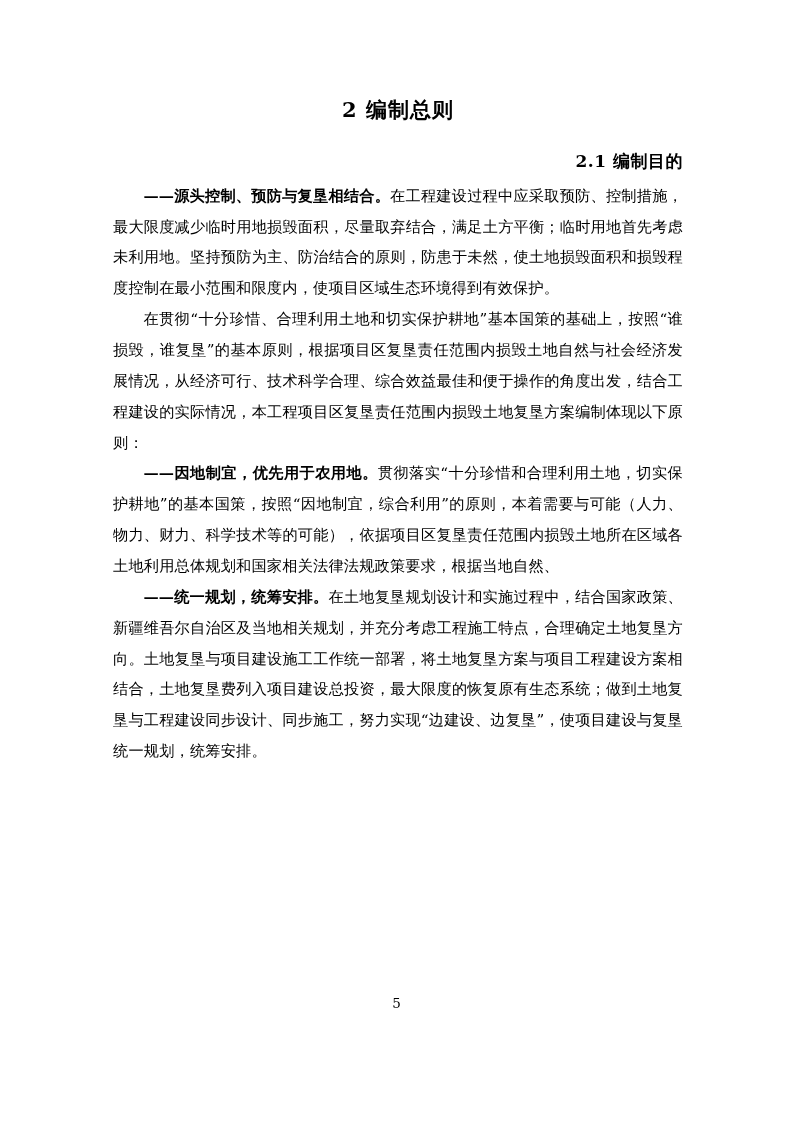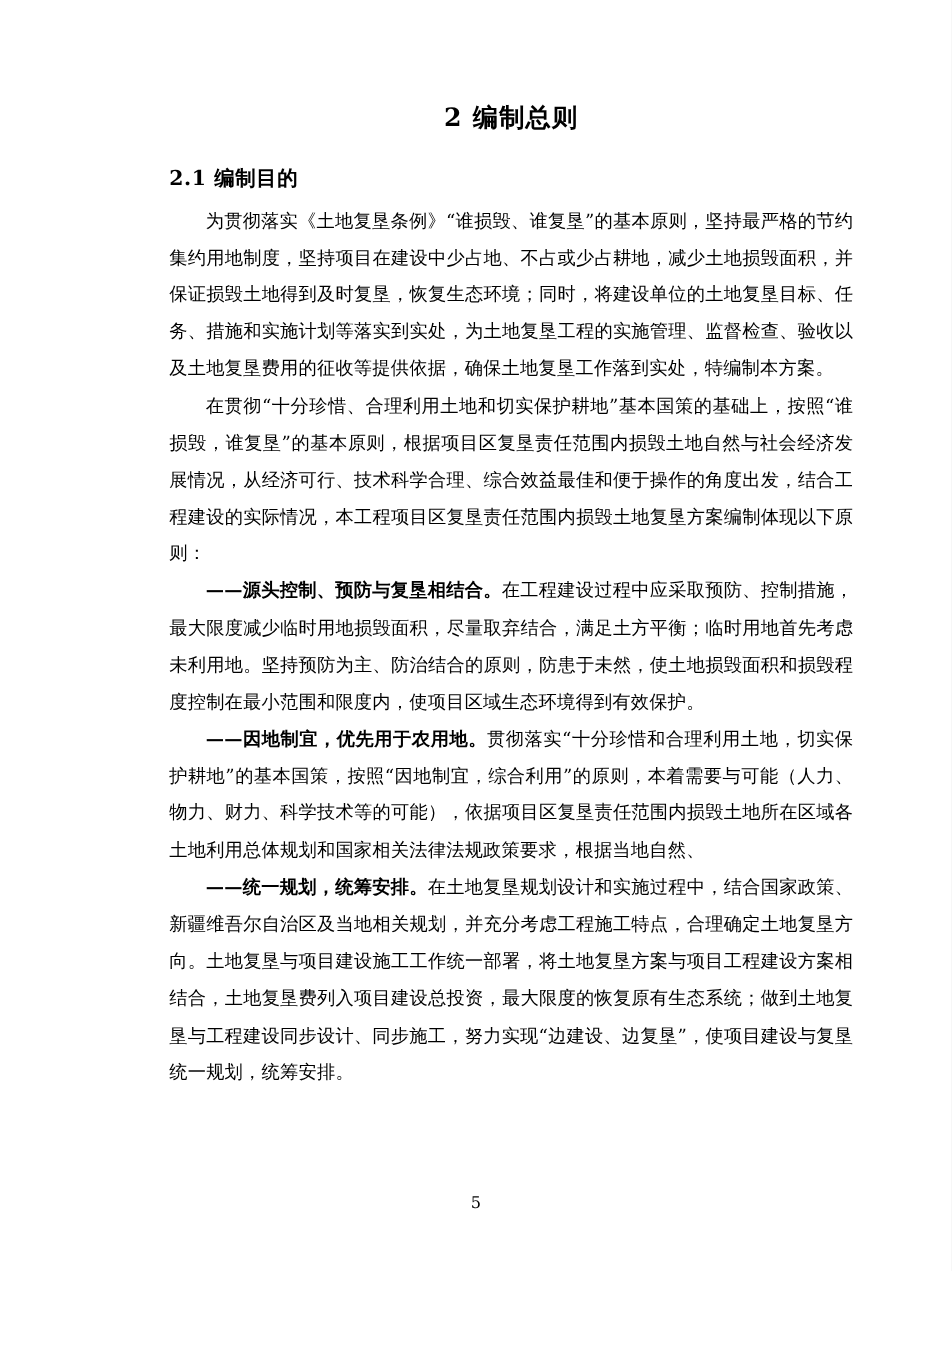--- a/index.html
+++ b/index.html
@@ -14,38 +14,38 @@
     position: relative;
     box-sizing: border-box;
     margin: 0 auto;
     font-family: "DejaVu Serif", "Liberation Serif", serif;
     color: #000000;
     overflow: hidden;
   }
   .content {
     position: absolute;
     left: 113px;
-    top: 82px;
+    top: 94px;
     width: 570px;
-    margin-left: 28px;
   }
   .doc-title {
     text-align: center;
     font-size: 21px;
     font-weight: bold;
     letter-spacing: 1px;
     margin: 0 0 22px 0;
     line-height: 1.5;
   }
   .h2 {
     font-size: 17px;
     font-weight: bold;
     margin: 14px 0 6px 0;
     line-height: 1.6;
     letter-spacing: 0.5px;
+    text-align: right;
   }
   p.body {
     font-size: 15.2px;
     line-height: 2.03;
     margin: 0;
     text-align: justify;
     text-justify: inter-ideograph;
     text-indent: 2em;
     letter-spacing: 0.2px;
   }
@@ -67,29 +67,26 @@
 </style>
 </head>
 <body>
 
 <div class="page">
   <div class="content">
 
     <h1 class="doc-title">2 编制总则</h1>
 
     <h2 class="h2">2.1 编制目的</h2>
-    <p class="body">
-      <span>为贯彻落实《土地复垦条例》“谁损毁、谁复垦”的基本原则，坚持最严格的节约集约用地制度，坚持项目在建设中少占地、不占或少占耕地，减少土地损毁面积，并保证损毁土地得到及时复垦，恢复生态环境；同时，将建设单位的土地复垦目标、任务、措施和实施计划等落实到实处，为土地复垦工程的实施管理、监督检查、验收以及土地复垦费用的征收等提供依据，确保土地复垦工作落到实处，特编制本方案。</span>
-    </p>
 
     <p class="body">
-      <span>在贯彻“十分珍惜、合理利用土地和切实保护耕地”基本国策的基础上，按照“谁损毁，谁复垦”的基本原则，根据项目区复垦责任范围内损毁土地自然与社会经济发展情况，从经济可行、技术科学合理、综合效益最佳和便于操作的角度出发，结合工程建设的实际情况，本工程项目区复垦责任范围内损毁土地复垦方案编制体现以下原则：</span>
+      <span class="bold">——源头控制、预防与复垦相结合。</span><span>在工程建设过程中应采取预防、控制措施，最大限度减少临时用地损毁面积，尽量取弃结合，满足土方平衡；临时用地首先考虑未利用地。坚持预防为主、防治结合的原则，防患于未然，使土地损毁面积和损毁程度控制在最小范围和限度内，使项目区域生态环境得到有效保护。</span>
     </p>
     <p class="body">
-      <span class="bold">——源头控制、预防与复垦相结合。</span><span>在工程建设过程中应采取预防、控制措施，最大限度减少临时用地损毁面积，尽量取弃结合，满足土方平衡；临时用地首先考虑未利用地。坚持预防为主、防治结合的原则，防患于未然，使土地损毁面积和损毁程度控制在最小范围和限度内，使项目区域生态环境得到有效保护。</span>
+      <span>在贯彻“十分珍惜、合理利用土地和切实保护耕地”基本国策的基础上，按照“谁损毁，谁复垦”的基本原则，根据项目区复垦责任范围内损毁土地自然与社会经济发展情况，从经济可行、技术科学合理、综合效益最佳和便于操作的角度出发，结合工程建设的实际情况，本工程项目区复垦责任范围内损毁土地复垦方案编制体现以下原则：</span>
     </p>
     <p class="body">
       <span class="bold">——因地制宜，优先用于农用地。</span><span>贯彻落实“十分珍惜和合理利用土地，切实保护耕地”的基本国策，按照“因地制宜，综合利用”的原则，本着需要与可能（人力、物力、财力、科学技术等的可能），依据项目区复垦责任范围内损毁土地所在区域各土地利用总体规划和国家相关法律法规政策要求，根据当地自然、</span>
     </p>
     <p class="body">
       <span class="bold">——统一规划，统筹安排。</span><span>在土地复垦规划设计和实施过程中，结合国家政策、新疆维吾尔自治区及当地相关规划，并充分考虑工程施工特点，合理确定土地复垦方向。土地复垦与项目建设施工工作统一部署，将土地复垦方案与项目工程建设方案相结合，土地复垦费列入项目建设总投资，最大限度的恢复原有生态系统；做到土地复垦与工程建设同步设计、同步施工，努力实现“边建设、边复垦”，使项目建设与复垦统一规划，统筹安排。</span>
     </p>
 
   </div>
 

